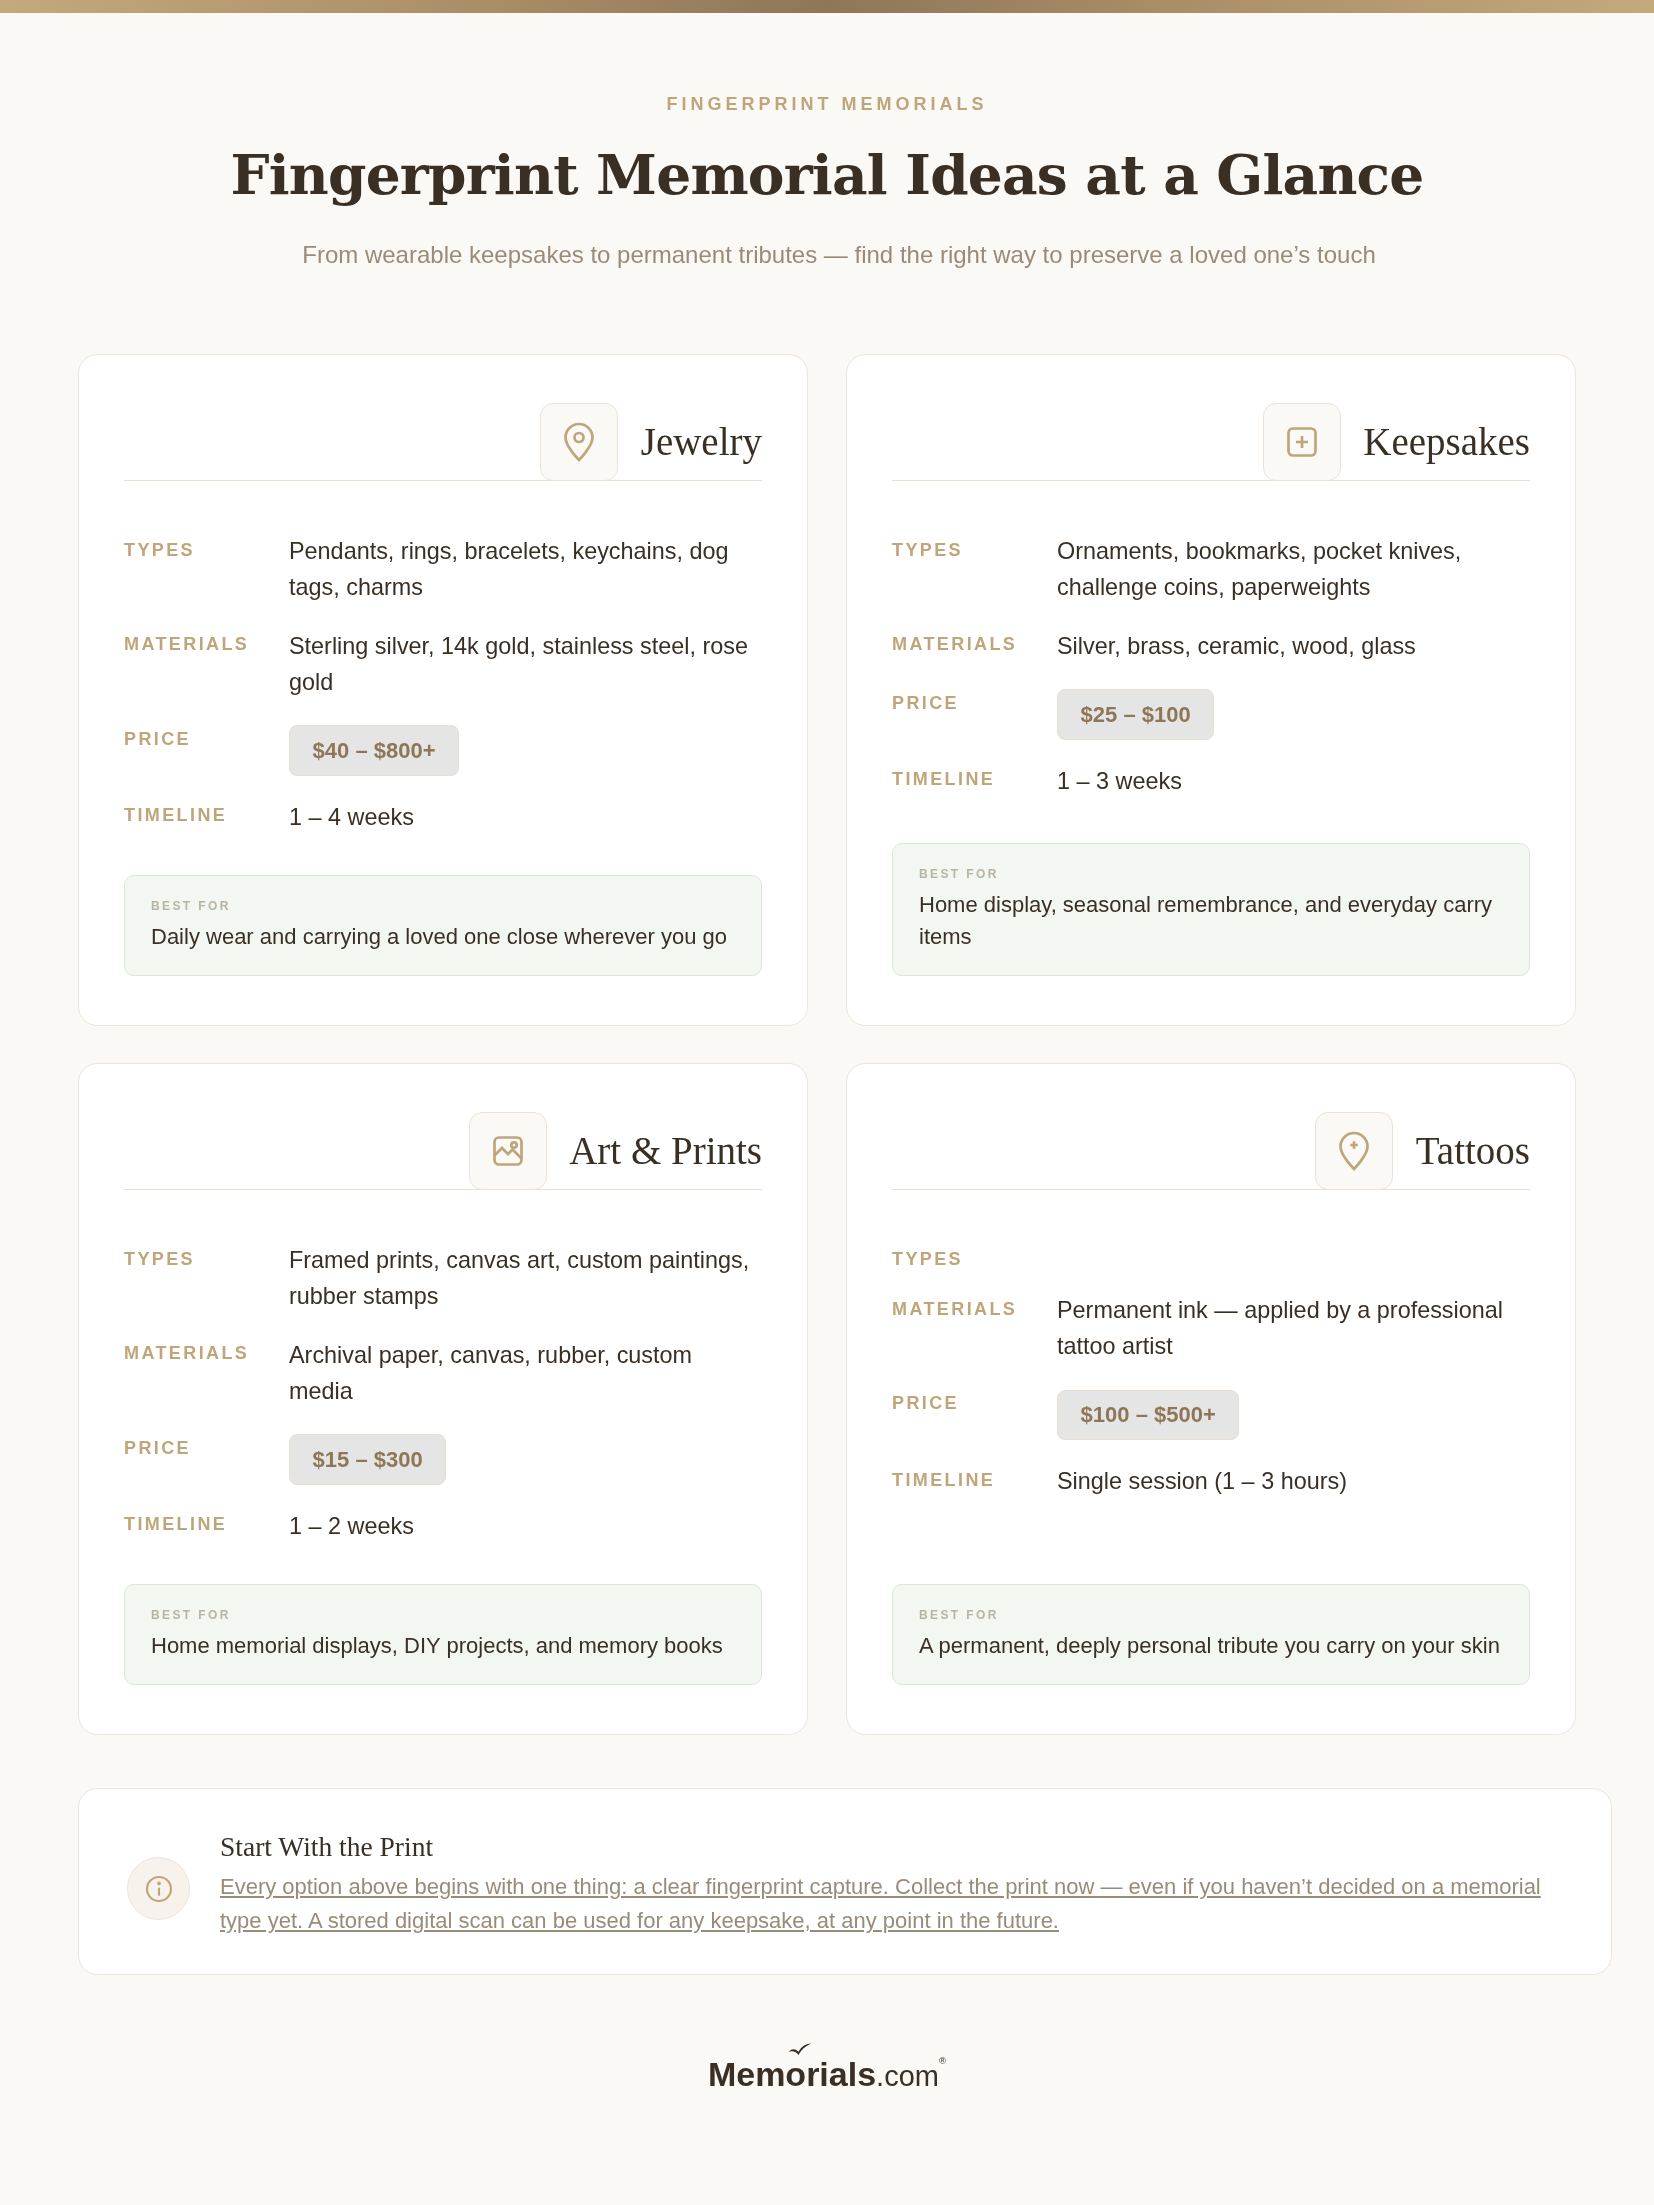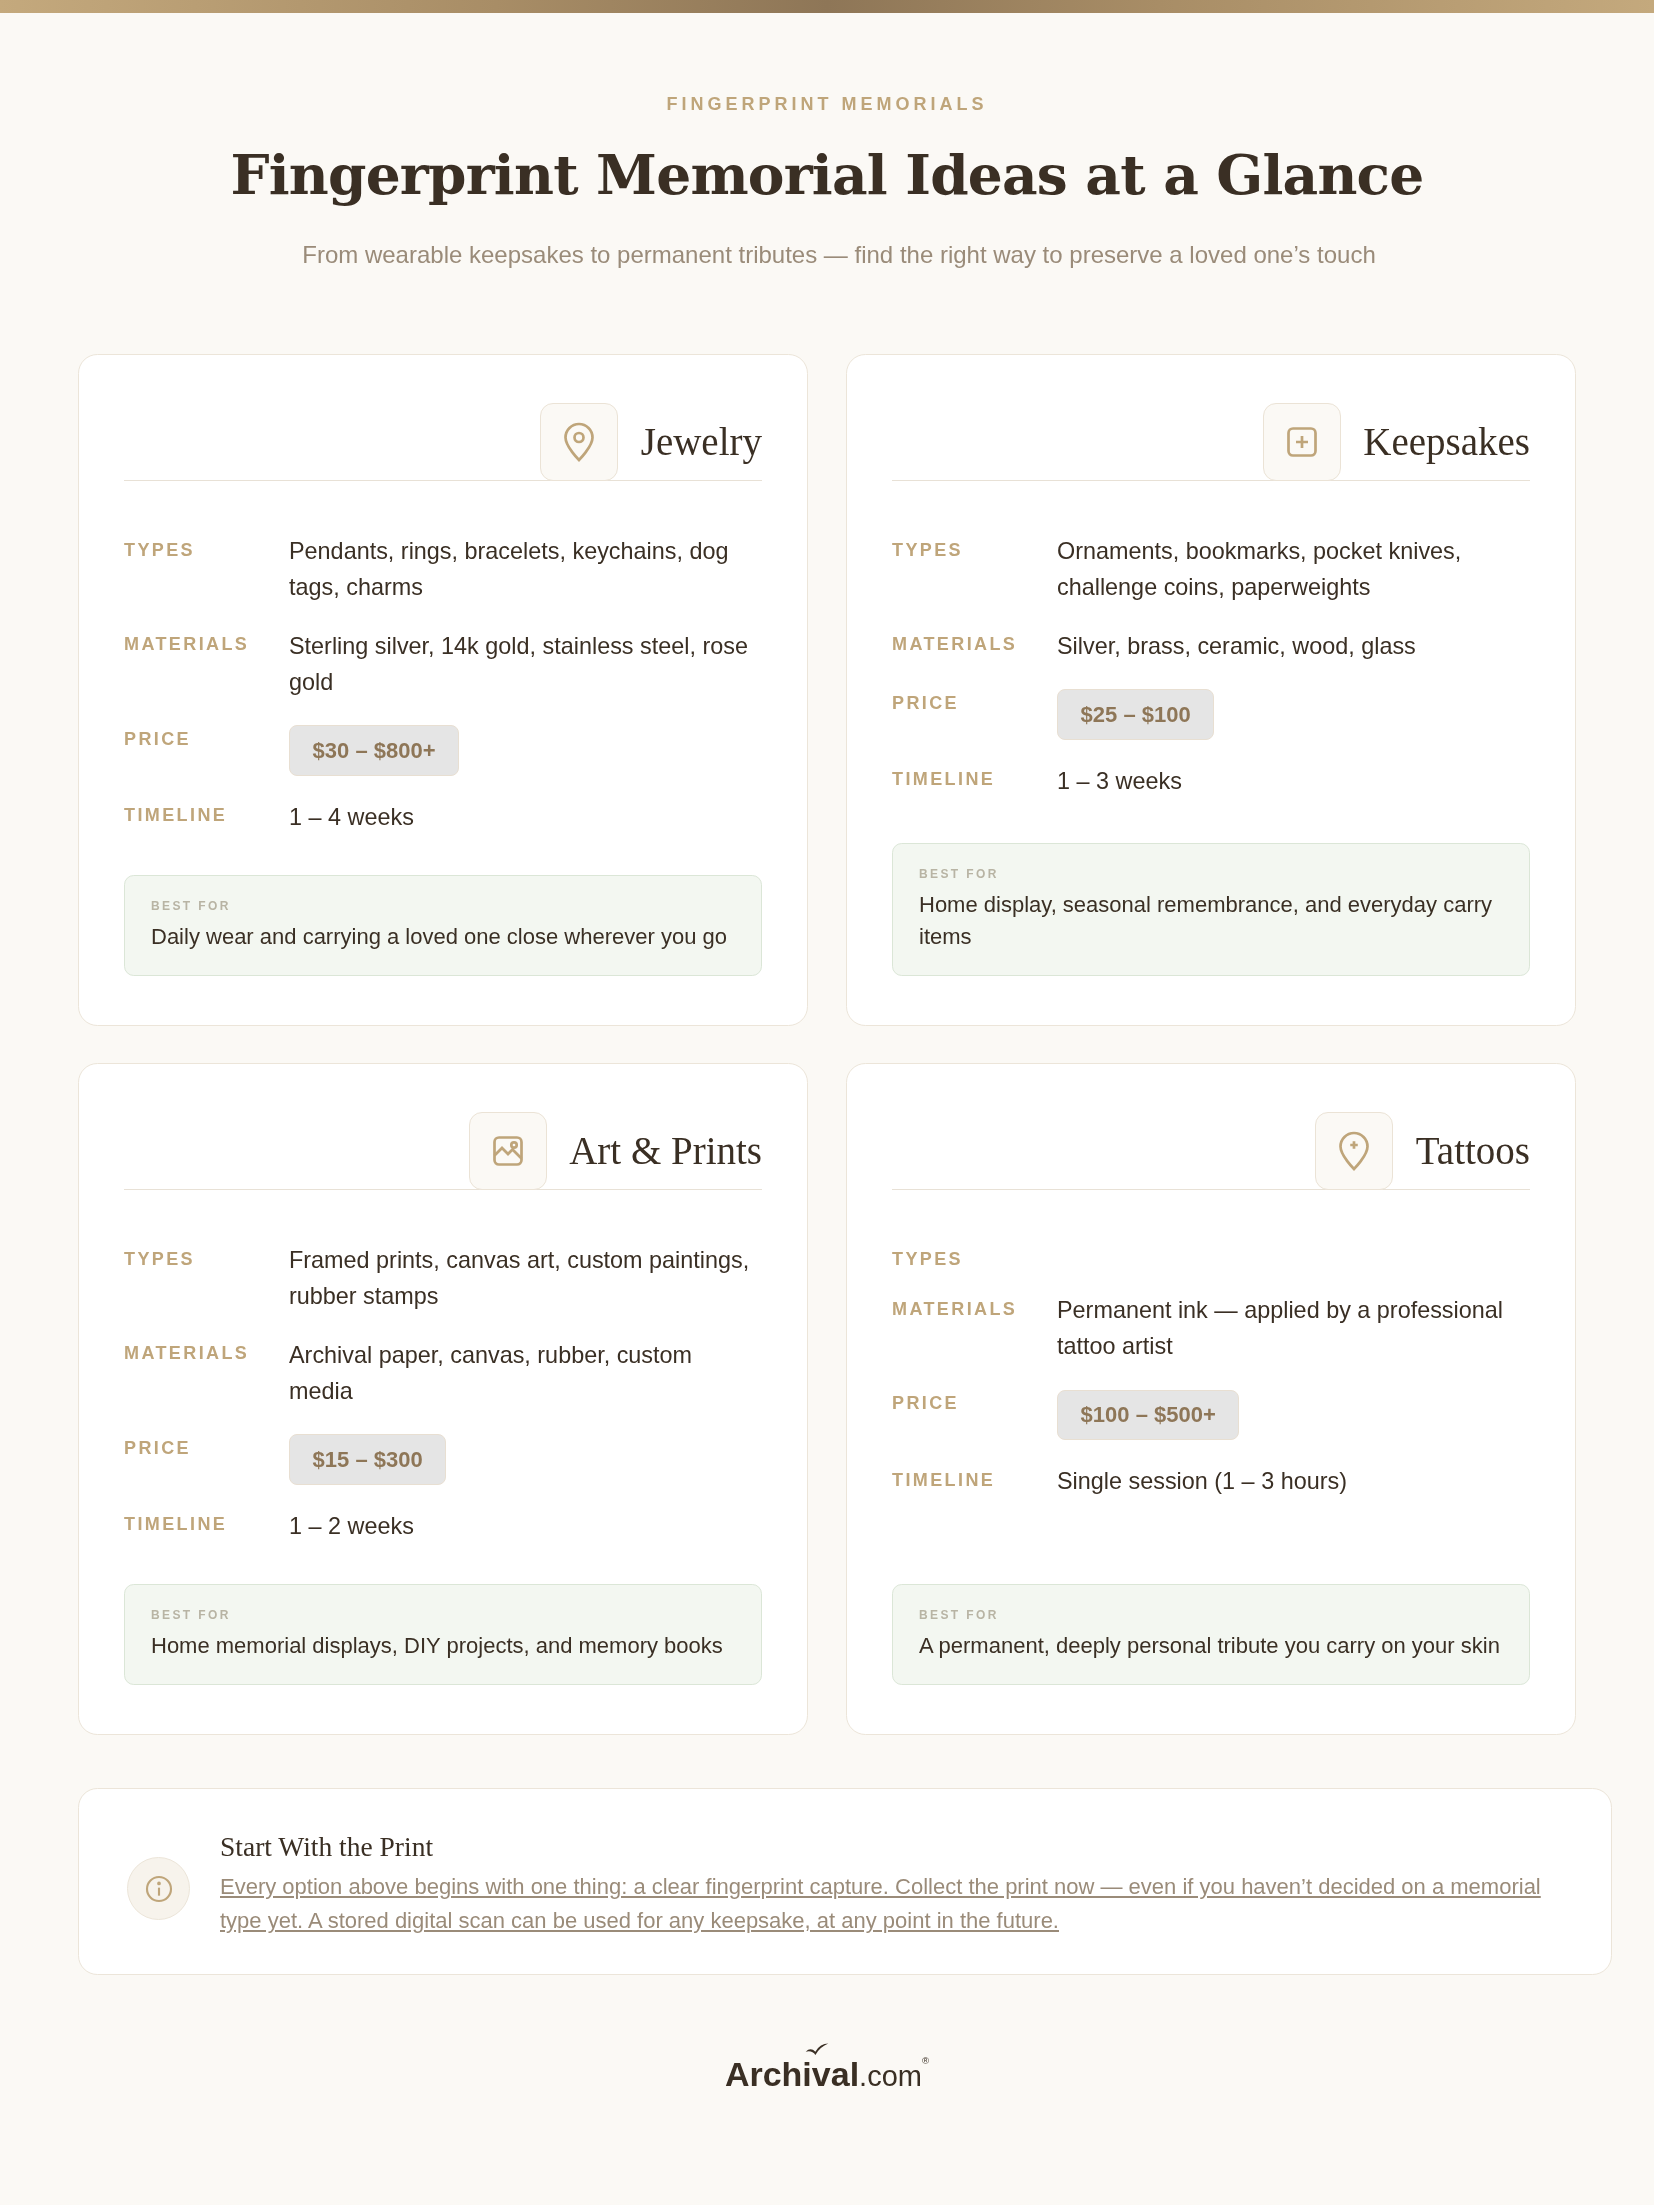--- a/index.html
+++ b/index.html
@@ -53,21 +53,21 @@
     <div class="row">
         <div class="lbl">TYPES</div>
         <div class="val">Pendants, rings, bracelets, keychains, dog tags, charms</div>
       </div>
     <div class="row">
         <div class="lbl">MATERIALS</div>
         <div class="val">Sterling silver, 14k gold, stainless steel, rose gold</div>
       </div>
     <div class="row">
         <div class="lbl">PRICE</div>
-        <div><span class="price">$30 – $800+</span></div>
+        <div><span class="price">$40 – $800+</span></div>
       </div>
     <div class="row">
         <div class="lbl">TIMELINE</div>
         <div class="val">1 – 4 weeks</div>
       </div>
   </div>
   <div class="best" style="top:520px;">
     <div class="best-lbl">BEST FOR</div>
     <div class="best-val">Daily wear and carrying a loved one close wherever you go</div>
   </div>
@@ -185,16 +185,16 @@
   </div>
   <div class="note-title">Start With the Print</div>
   <div class="note-text">Every option above begins with one thing: a clear fingerprint capture. Collect the print now — even if you haven’t decided on a memorial type yet. A stored digital scan can be used for any keepsake, at any point in the future.</div>
 </div>
 
 <div class="logo">
   <span class="logo-text">
     <svg class="bird" width="26" height="14.5" viewBox="0 0 32 18">
         <path d="M2 12 Q8 6 14 12 Q20 2 30 2 Q20 6 14 16 Q10 10 2 12z" fill="#3a2f24"></path>
       </svg>
-    <span>Archival</span><span class="dotcom">.com</span><span class="reg">®</span>
+    <span>Memorials</span><span class="dotcom">.com</span><span class="reg">®</span>
   </span>
 </div>
 
 
 </body></html>

